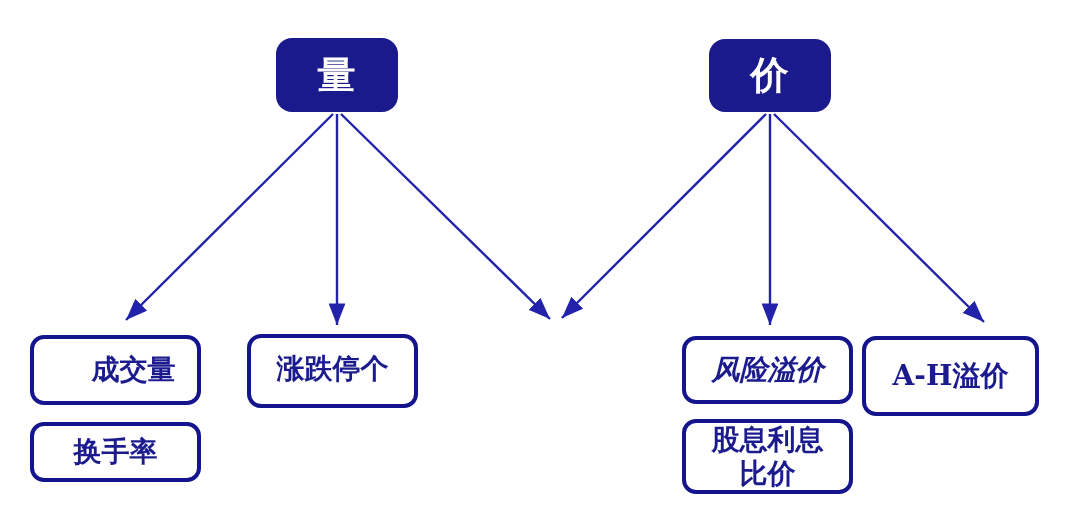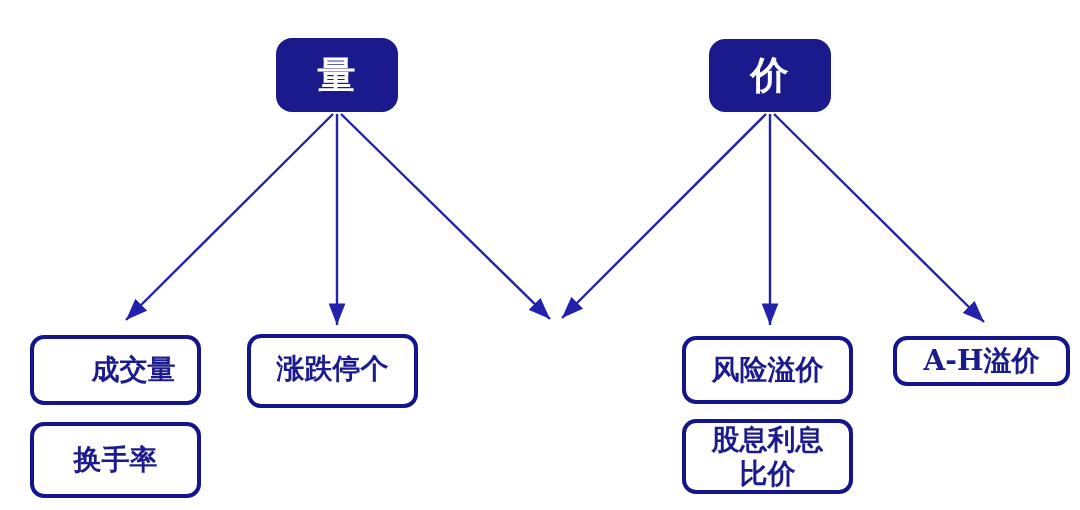--- a/index.html
+++ b/index.html
@@ -50,26 +50,26 @@
     font-weight: bold;
   }
   .leaf-node .line {
     display: block;
     white-space: nowrap;
   }
   
   .pos-volume        { left: 276px; top: 38px;  width: 122px; height: 74px; }
   .pos-price         { left: 709px; top: 39px;  width: 122px; height: 73px; }
   .pos-chengjiaoliang{ left: 30px;  top: 335px; width: 171px; height: 70px; padding-left: 36px; }
-  .pos-huanshoulv    { left: 30px;  top: 422px; width: 171px; height: 76px; }
+  .pos-huanshoulv    { left: 30px;  top: 422px; width: 171px; height: 60px; }
   .pos-zhangdieting  { left: 247px; top: 334px; width: 171px; height: 74px; font-family: Liberation Mono, monospace; }
   .pos-rongzi        { left: 462px; top: 334px; width: 170px; height: 72px; }
-  .pos-fengxian      { left: 682px; top: 336px; width: 171px; height: 68px; }
+  .pos-fengxian      { left: 682px; top: 336px; width: 171px; height: 68px; font-style: italic; }
   .pos-guxi          { left: 682px; top: 419px; width: 171px; height: 75px; }
-  .pos-ah            { left: 893px; top: 336px; width: 177px; height: 50px; text-align: right; }
+  .pos-ah            { left: 862px; top: 336px; width: 177px; height: 80px; text-align: right; }
 </style>
 </head>
 <body>
 
 <div class="canvas">
 
   <svg class="edges-layer" width="1080" height="510" viewBox="0 0 1080 510" xmlns="http://www.w3.org/2000/svg">
     <defs>
       <marker id="arrowhead" markerWidth="9" markerHeight="7" refX="9" refY="3.5" orient="auto">
         <path d="M0,0 L9,3.5 L0,7 Z" fill="#2222aa"></path>

